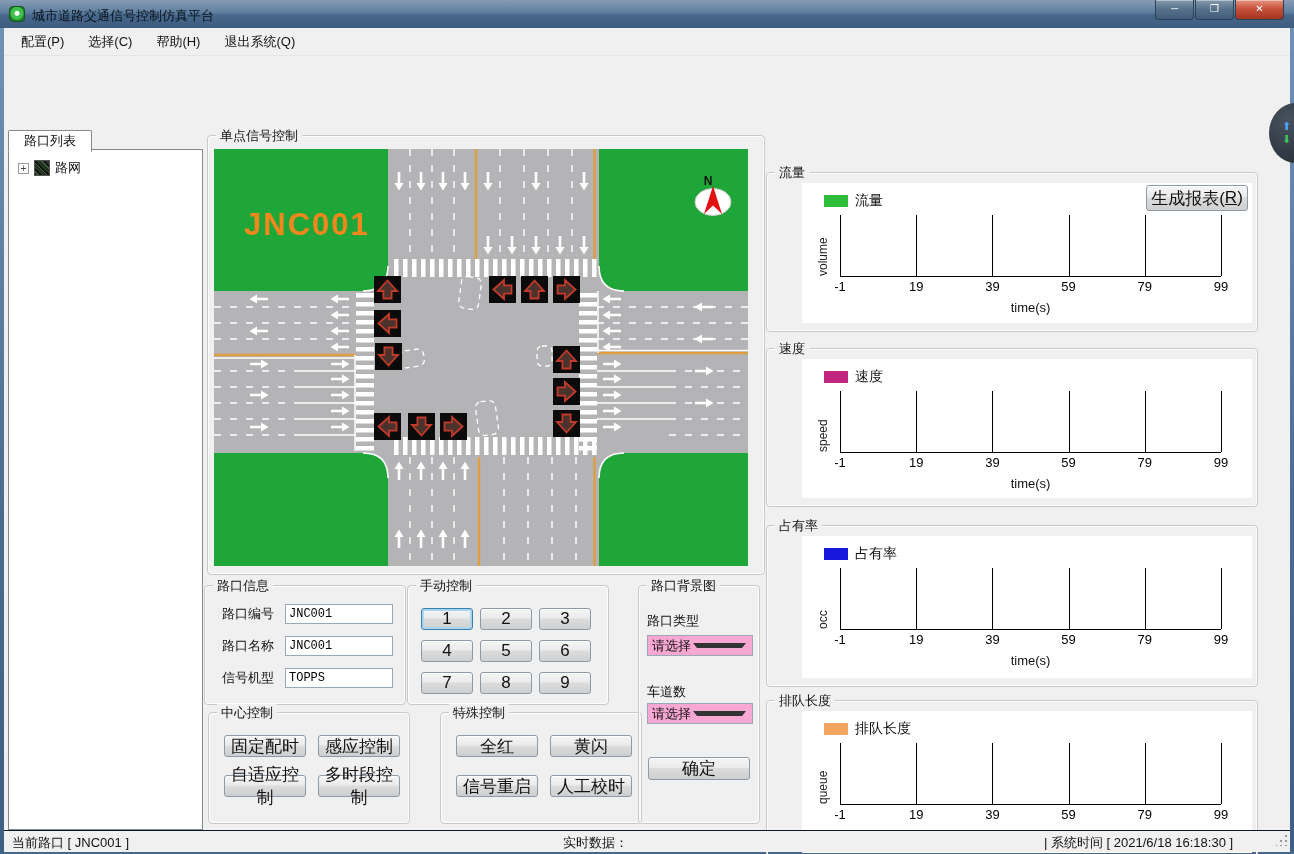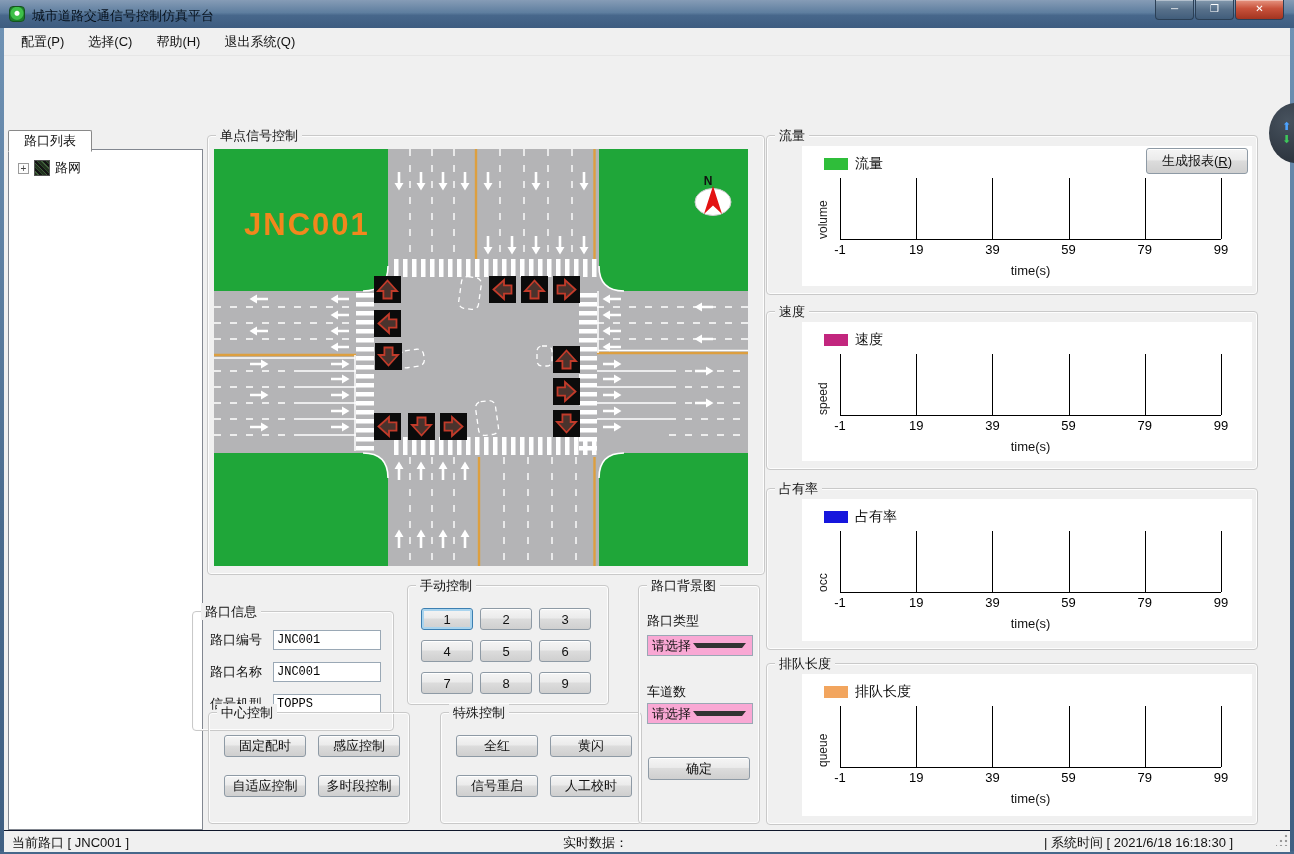--- a/index.html
+++ b/index.html
@@ -53,41 +53,41 @@
   .treepanel{position:absolute;left:8px;top:149px;width:193px;height:679px;background:#fff;
     border:1px solid #828790;}
   .tree-item{display:flex;align-items:center;gap:5px;margin:9px 0 0 9px;cursor:pointer;}
   .expander{width:11px;height:11px;border:1px solid #9b9b9b;background:#fcfcfc;font-size:10px;
     line-height:9px;text-align:center;color:#444;box-sizing:border-box;}
   .tree-icon{width:16px;height:16px;border:1px solid #555;box-sizing:border-box;
     background:repeating-linear-gradient(45deg,#22301f 0 2px,#3f5f3a 2px 3px,#141414 3px 5px,#2c4d2a 5px 6px);}
   
   .btn{border:1px solid #8e9aa5;border-radius:3px;text-align:center;cursor:pointer;
     background:linear-gradient(#f5f5f5,#ebebeb 45%,#dcdcdc 50%,#cfcfcf);
-    box-shadow:inset 0 1px 0 #fff;font-size:13px;color:#111;
+    box-shadow:inset 0 1px 0 #fff;font-size:17px;color:#111;
     display:flex;align-items:center;justify-content:center;box-sizing:border-box;}
   .btn.focus{border:1px solid #3c7fb1;box-shadow:inset 0 0 0 2px #a9d4ee,inset 0 1px 0 #fff;}
   .field{position:absolute;left:17px;display:flex;align-items:center;gap:5px;}
   .field-label{width:58px;}
   .tbox{width:100px;height:18px;border:1px solid #9aa8b5;background:#fff;
     font-family:"Liberation Mono","DejaVu Sans Mono",monospace;font-size:12px;padding:0 3px;}
   .numgrid{position:absolute;left:13px;top:22px;display:grid;grid-template-columns:repeat(3,52px);
     grid-auto-rows:22px;gap:10px 7px;}
   .ctlgrid{position:absolute;left:12px;top:22px;display:grid;grid-template-columns:88px 88px;
     grid-auto-rows:22px;gap:18px 6px;justify-items:center;}
   .ctlbtn{width:82px;height:22px;}
   .sel{position:absolute;width:106px;height:21px;background:#f9a8d4;border:1px solid #9aa8b5;
     display:flex;align-items:center;cursor:pointer;box-sizing:border-box;}
   .sel span{flex:1;padding-left:4px;}
   .sel .arr{width:0;height:0;border:4px solid transparent;border-top:5px solid #333;
     margin:4px 6px 0 0;}
   .bg-label{position:absolute;left:8px;}
   
   .chart-group{position:absolute;left:766px;width:490px;border:1px solid #c9c9c9;border-radius:4px;
-    box-shadow:inset 0 0 0 1px #fdfdfd;}
+    box-shadow:inset 0 0 0 1px #fdfdfd;margin-top:37px;}
   .plot{position:absolute;left:35px;top:10px;width:450px;bottom:8px;background:#fff;}
   .legend{position:absolute;left:22px;top:9px;display:flex;align-items:center;gap:7px;font-size:14px;}
   .swatch{width:24px;height:12px;background:#888;}
   .ylabel{position:absolute;left:14px;top:32px;height:61px;writing-mode:vertical-rl;
     transform:rotate(180deg);font-size:12px;display:flex;align-items:center;color:#222;}
   .axisbox{position:absolute;left:38px;top:32px;width:381px;height:61px;border-bottom:1px solid #000;}
   .vline{position:absolute;top:0;bottom:0;width:1px;background:#000;}
   .tick{position:absolute;top:64px;transform:translateX(-50%);font-size:13px;color:#000;}
   .xlabel{position:absolute;left:38px;width:381px;top:117px;text-align:center;font-size:13px;}
   .report-btn{position:absolute;right:4px;top:2px;width:102px;height:26px;}
@@ -323,21 +323,21 @@
       <text x="30" y="86" font-size="31" font-weight="bold" fill="#f2871d" letter-spacing="2">JNC001</text>
 
       <g>
         <text x="494" y="36" font-size="12" font-weight="bold" fill="#111" text-anchor="middle">N</text>
         <ellipse cx="499" cy="53" rx="18" ry="13.5" fill="#ffffff" stroke="#cccccc"></ellipse>
         <path d="M499,37 L508,65 L499,56.5 L490,65 Z" fill="#e31212"></path>
       </g>
     </svg>
   </div>
 
-  <div class="grp" style="left:192px;top:585px;width:200px;height:118px;margin-top:26px;">
+  <div class="grp" style="left:204px;top:585px;width:200px;height:118px;">
     <div class="grp-label">路口信息</div>
     <div class="field" style="top:18px;">
       <span class="field-label">路口编号</span>
       <input class="tbox" value="JNC001" style="">
     </div>
     <div class="field" style="top:50px;">
       <span class="field-label">路口名称</span>
       <input class="tbox" value="JNC001" style="">
     </div>
     <div class="field" style="top:82px;">

